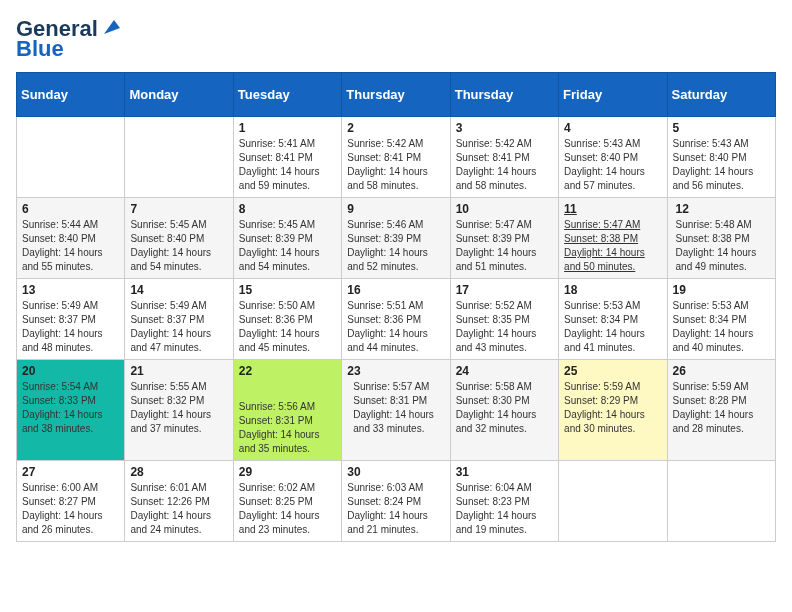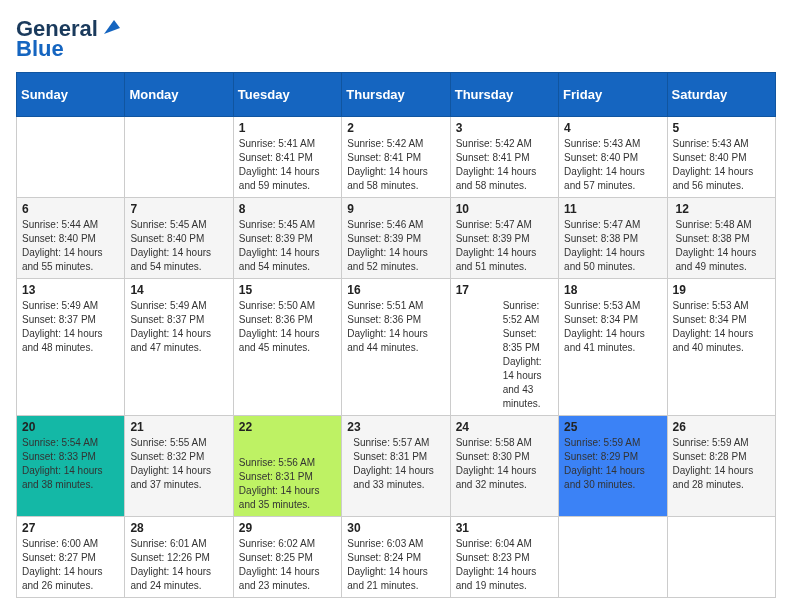--- a/index.html
+++ b/index.html
@@ -180,21 +180,21 @@
 Daylight: 14 hours
 and 52 minutes.</div>
         </td>
         <td style="background: rgb(245, 245, 245);">
           <span class="day-num">10</span>
           <div class="cell-info" style="white-space: pre-line;">Sunrise: 5:47 AM
 Sunset: 8:39 PM
 Daylight: 14 hours
 and 51 minutes.</div>
         </td>
-        <td style="background: rgb(245, 245, 245);">
+        <td style="background: rgb(245, 245, 245); text-decoration: underline;">
           <span class="day-num">11</span>
           <div class="cell-info" style="white-space: pre-line;">Sunrise: 5:47 AM
 Sunset: 8:38 PM
 Daylight: 14 hours
 and 50 minutes.</div>
         </td>
         <td style="background: rgb(245, 245, 245); padding-left: 8px;">
           <span class="day-num">12</span>
           <div class="cell-info" style="white-space: pre-line;">Sunrise: 5:48 AM
 Sunset: 8:38 PM
@@ -226,21 +226,21 @@
         </td>
         <td>
           <span class="day-num">16</span>
           <div class="cell-info" style="white-space: pre-line;">Sunrise: 5:51 AM
 Sunset: 8:36 PM
 Daylight: 14 hours
 and 44 minutes.</div>
         </td>
         <td>
           <span class="day-num">17</span>
-          <div class="cell-info" style="white-space: pre-line; margin-left: 47px;">Sunrise: 5:52 AM
+          <div class="cell-info" style="white-space: pre-line;">Sunrise: 5:52 AM
 Sunset: 8:35 PM
 Daylight: 14 hours
 and 43 minutes.</div>
         </td>
         <td>
           <span class="day-num">18</span>
           <div class="cell-info" style="white-space: pre-line;">Sunrise: 5:53 AM
 Sunset: 8:34 PM
 Daylight: 14 hours
 and 41 minutes.</div>
@@ -282,21 +282,21 @@
 Daylight: 14 hours
 and 33 minutes.</div>
         </td>
         <td style="background: rgb(245, 245, 245);">
           <span class="day-num">24</span>
           <div class="cell-info" style="white-space: pre-line;">Sunrise: 5:58 AM
 Sunset: 8:30 PM
 Daylight: 14 hours
 and 32 minutes.</div>
         </td>
-        <td style="background: #3b82f6;">
+        <td style="background: #fef9c3;">
           <span class="day-num">25</span>
           <div class="cell-info" style="white-space: pre-line;">Sunrise: 5:59 AM
 Sunset: 8:29 PM
 Daylight: 14 hours
 and 30 minutes.</div>
         </td>
         <td style="background: rgb(245, 245, 245);">
           <span class="day-num">26</span>
           <div class="cell-info" style="white-space: pre-line;">Sunrise: 5:59 AM
 Sunset: 8:28 PM

